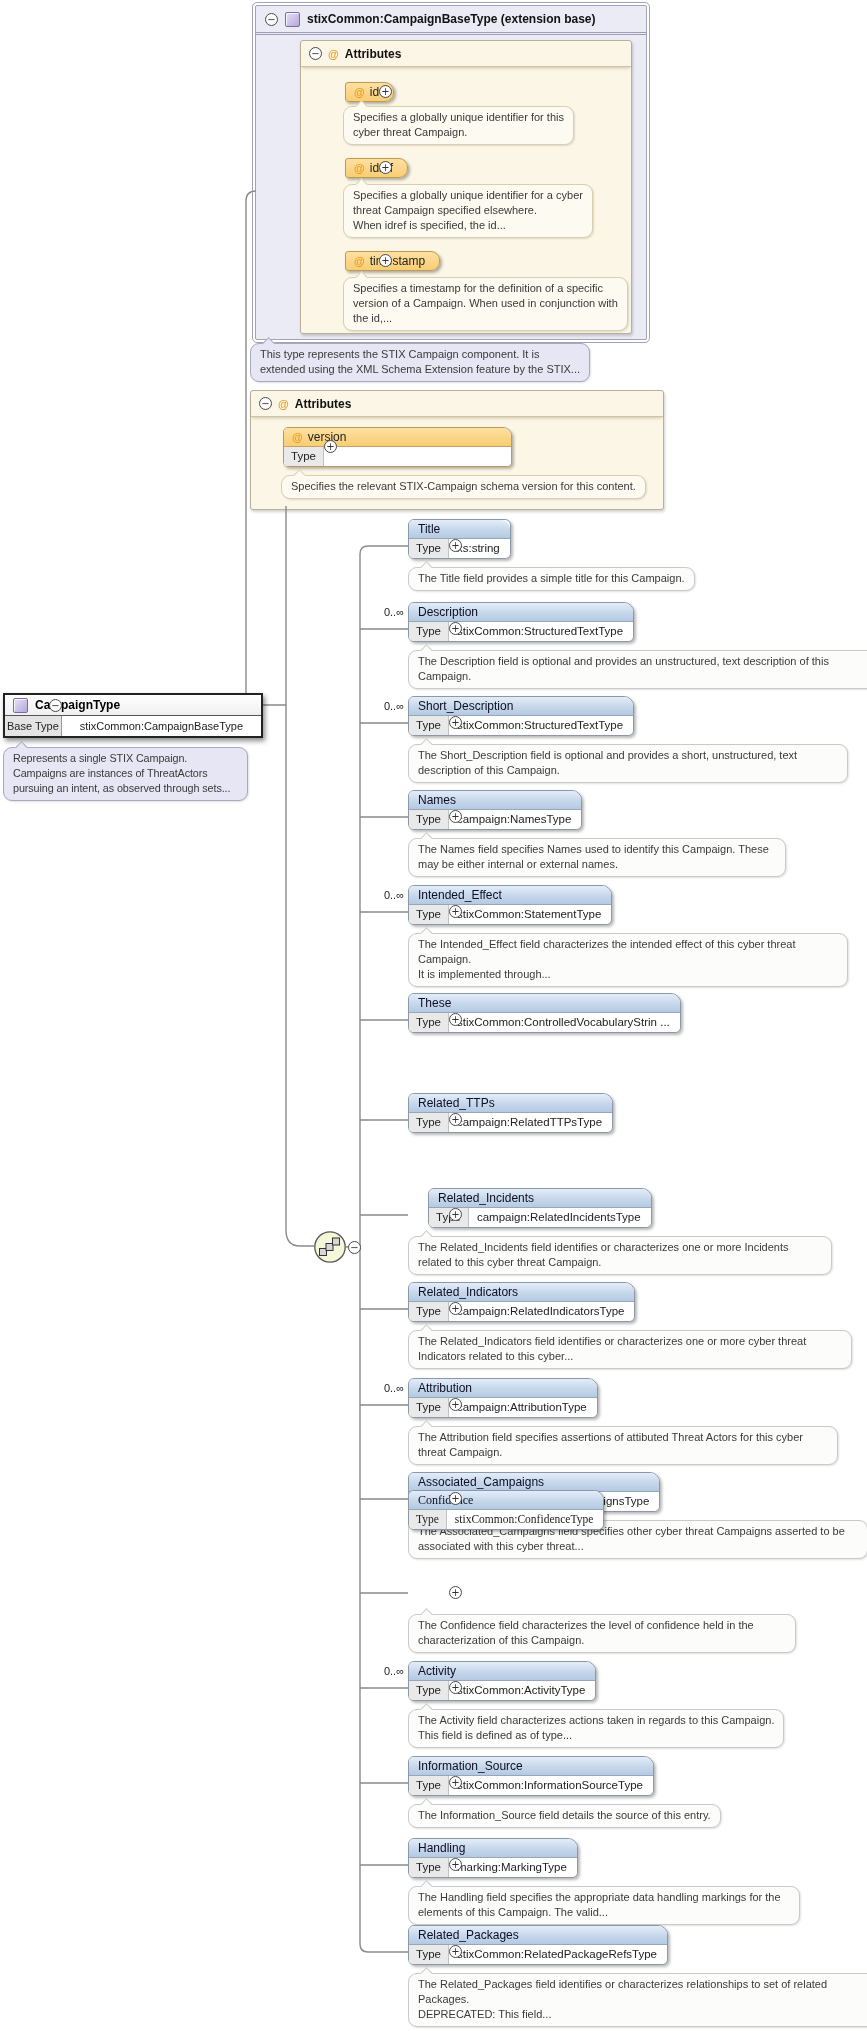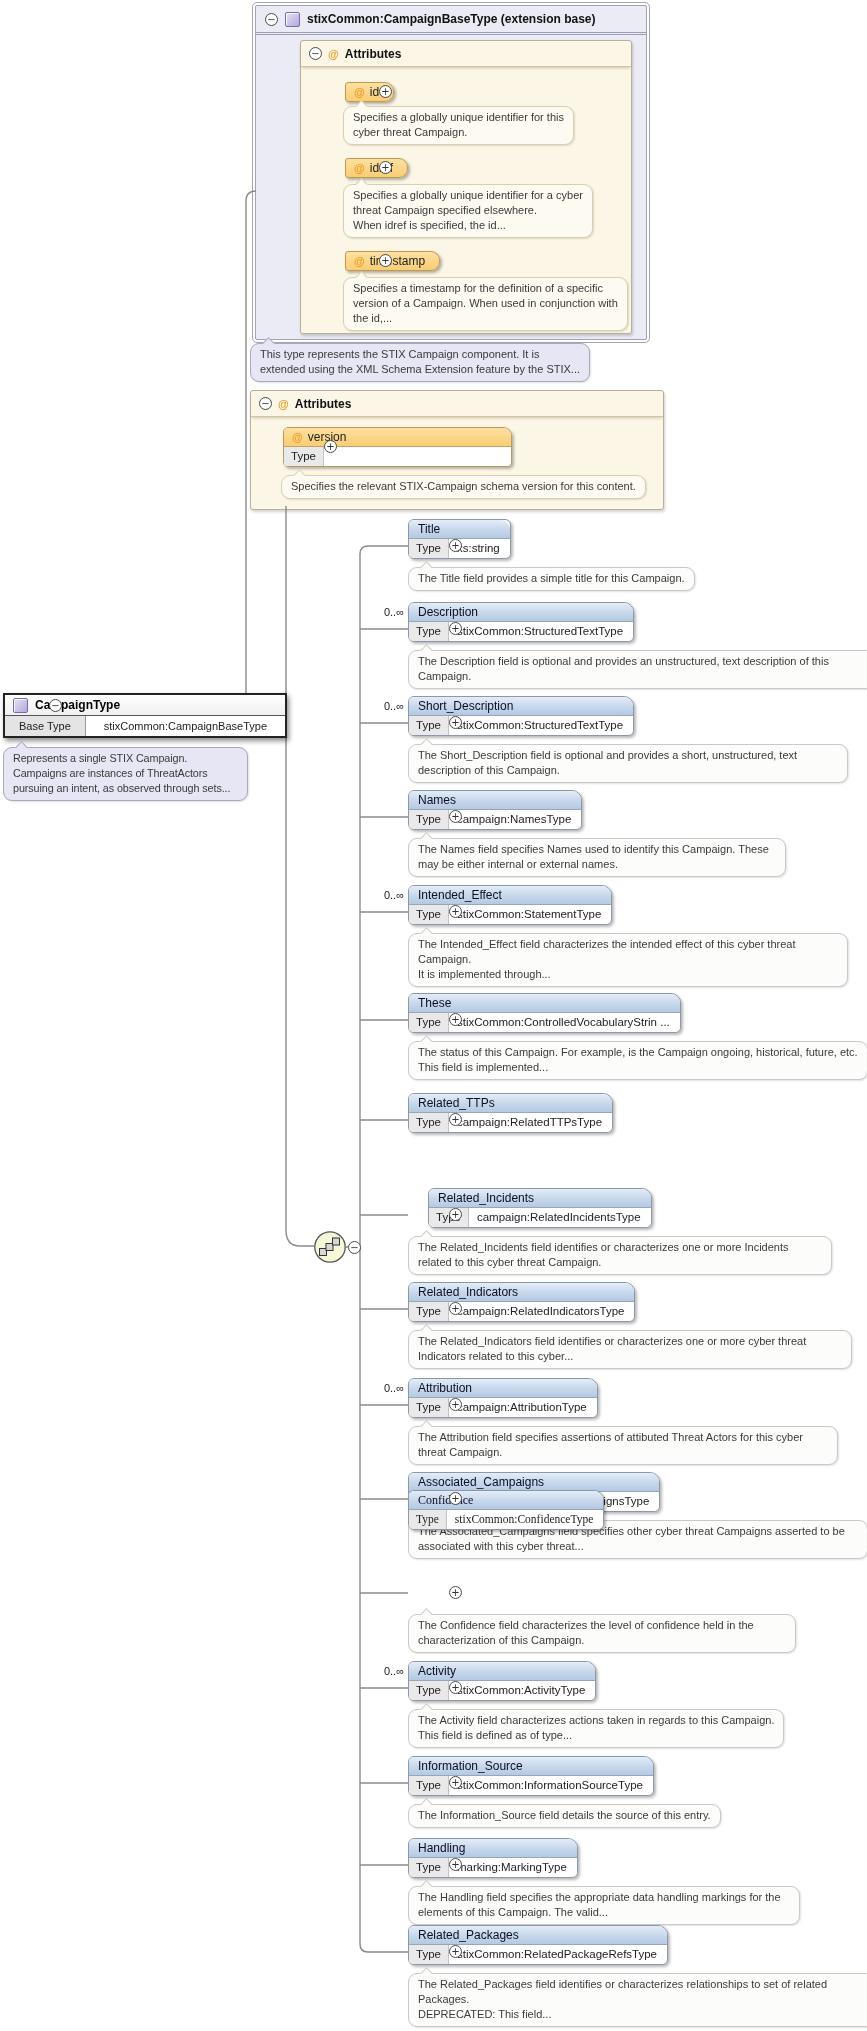--- a/index.html
+++ b/index.html
@@ -74,21 +74,21 @@
   .abubble::before{background:#fdfaf1;border-color:#d9cfae;}
   .note{background:#e6e6f4;border-color:#a9a9bd;}
   .note::before{background:#e6e6f4;border-color:#a9a9bd;}
 
   
   .mainbox{position:absolute;z-index:3;width:max-content;background:#fff;border:2px solid #222;
            box-shadow:2px 3px 5px rgba(0,0,0,.45);}
   .mainbox .hd{height:20px;display:flex;align-items:center;gap:7px;padding:0 10px 0 8px;
                font-size:12px;font-weight:bold;color:#000;background:linear-gradient(#fff,#f0f0f0);}
   .mainbox .rw{display:flex;height:20px;border-top:1px solid #555;font-size:11px;}
-  .mainbox .btl{background:#e4e4e4;padding:0 14px;border-right:1px solid #999;display:flex;align-items:center;}
+  .mainbox .btl{background:#e4e4e4;padding:0 2px;border-right:1px solid #999;display:flex;align-items:center;}
   .mainbox .btv{padding:0 18px;display:flex;align-items:center;white-space:nowrap;}
 
   .occ{position:absolute;z-index:3;width:36px;text-align:right;font-size:11px;color:#222;}
 
   .seqicon{position:absolute;z-index:4;}
 </style>
 </head>
 <body>
 
 <div id="canvas">
@@ -238,22 +238,20 @@
     <div class="bubble" style="left: 408px; top: 933px; max-width: 420px;">The Intended_Effect field characterizes the intended effect of this cyber threat Campaign.
 It is implemented through...</div>
     <span class="circ abs" style="left: 449px; top: 905px;">+</span>
     <div class="echip" style="left: 408px; top: 993px;">
       <div class="hd">These</div>
       <div class="rw">
         <span class="tl">Type</span>
         <span class="tv">stixCommon:ControlledVocabularyStrin ...</span>
       </div>
     </div>
-    <div class="bubble" style="left: 408px; top: 1041px; max-width: 452px;">The status of this Campaign. For example, is the Campaign ongoing, historical, future, etc.
-This field is implemented...</div>
     <span class="circ abs" style="left: 449px; top: 1013px;">+</span>
     <div class="echip" style="left: 408px; top: 1093px;">
       <div class="hd">Related_TTPs</div>
       <div class="rw">
         <span class="tl">Type</span>
         <span class="tv">campaign:RelatedTTPsType</span>
       </div>
     </div>
     <span class="circ abs" style="left: 449px; top: 1113px;">+</span>
     <div class="echip" style="left: 428px; top: 1188px;">

